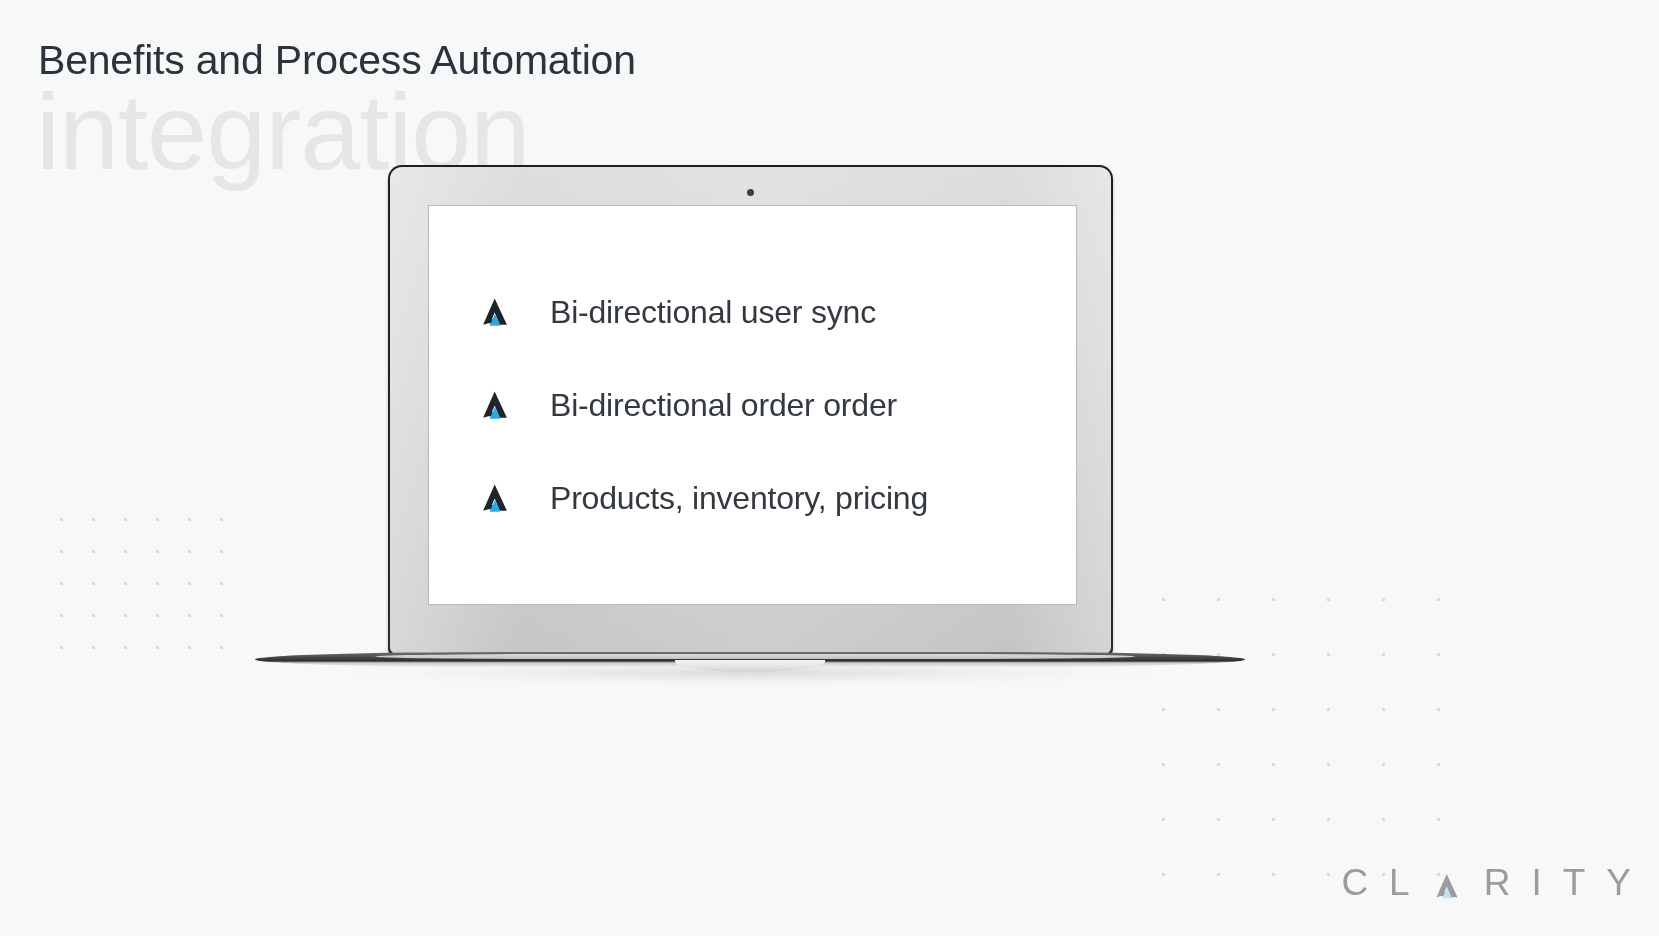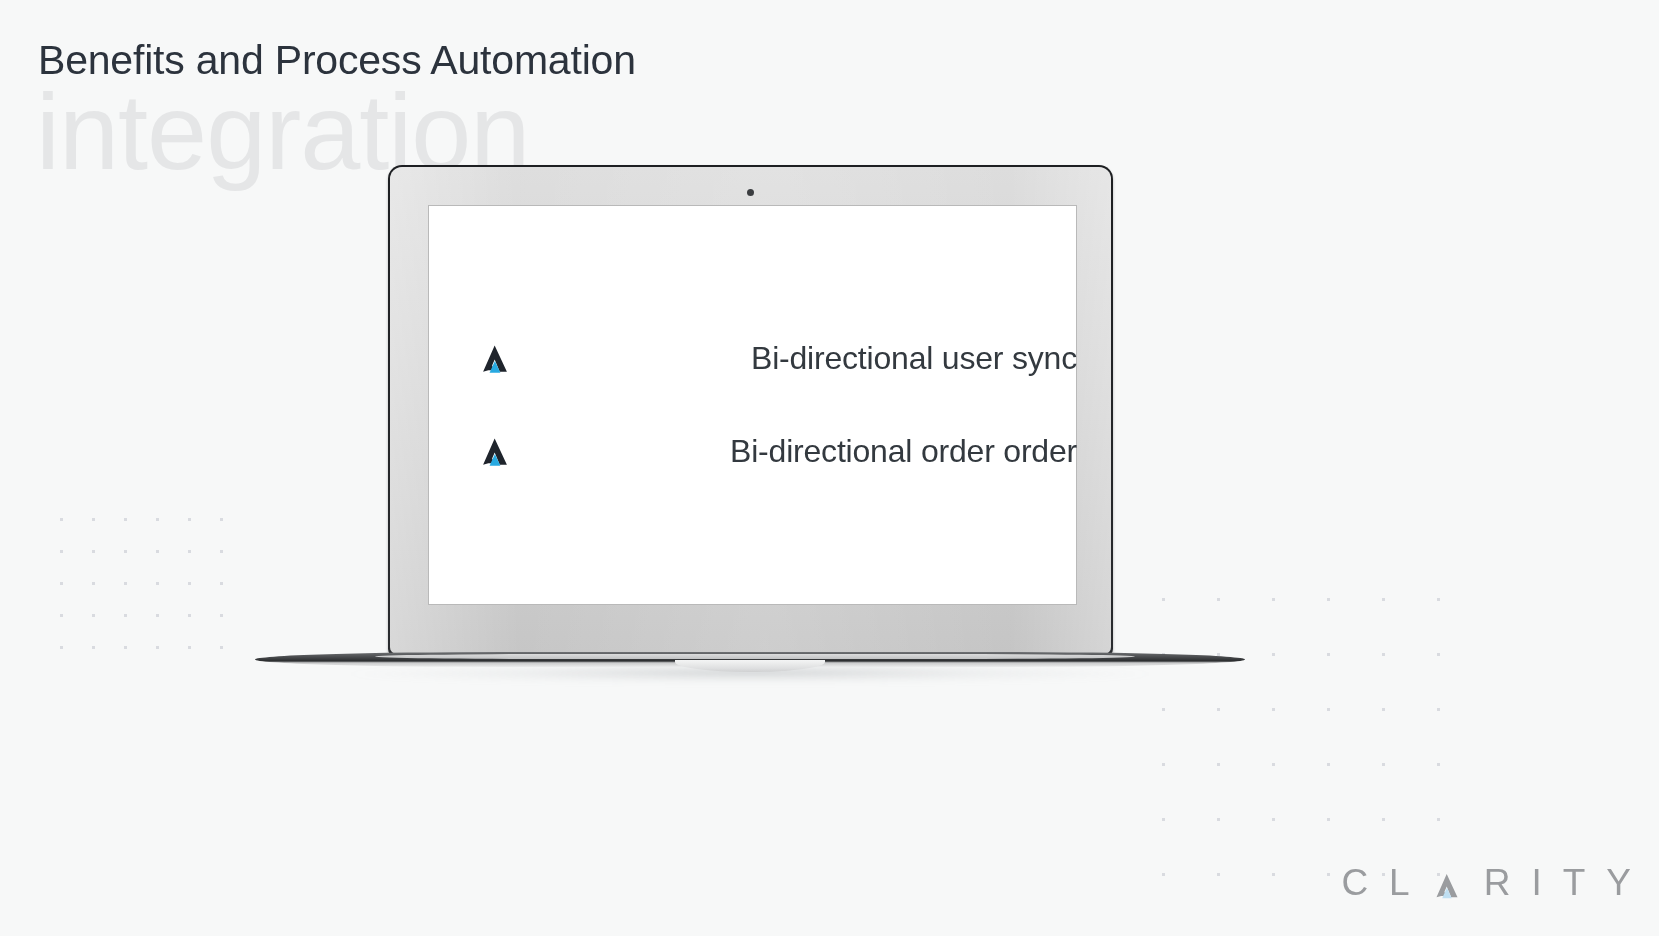--- a/index.html
+++ b/index.html
@@ -181,21 +181,20 @@
     flex-direction: column;
     justify-content: center;
     padding: 0 0 0 50px;
     box-sizing: border-box;
     gap: 56px;
   }
   .bullet-row {
     display: flex;
     align-items: center;
     gap: 38px;
-    justify-content: space-between;
   }
   .bullet-icon {
     width: 34px;
     height: 34px;
     flex: 0 0 34px;
     display: block;
   }
   .bullet-label {
     font-size: 32px;
     color: #33393f;
@@ -328,20 +327,27 @@
             </div>
 
             <div class="bullet-row">
               <svg class="bullet-icon" viewBox="0 0 40 40">
                 <path d="M19.6 4 L34 35 L25.6 35 L19.6 20.5 L16.6 27.6 L19.1 33.2 L12.2 33.2 L6 35 Z" fill="#1f242c"></path>
                 <path d="M19.9 22.4 L26.3 36.2 L13.6 36.2 Z" fill="#27a9e1"></path>
               </svg>
               <span class="bullet-label">Bi-directional order order</span>
             </div>
 
+            <div class="bullet-row">
+              <svg class="bullet-icon" viewBox="0 0 40 40">
+                <path d="M19.6 4 L34 35 L25.6 35 L19.6 20.5 L16.6 27.6 L19.1 33.2 L12.2 33.2 L6 35 Z" fill="#1f242c"></path>
+                <path d="M19.9 22.4 L26.3 36.2 L13.6 36.2 Z" fill="#27a9e1"></path>
+              </svg>
+              <span class="bullet-label">Products, inventory, pricing</span>
+            </div>
 
           </div>
         </div>
       </div>
     </div>
 
     <div id="base-wedge">
       <div id="base-shadow"></div>
       <div id="base-slab">
         <div id="base-top-highlight"></div>

